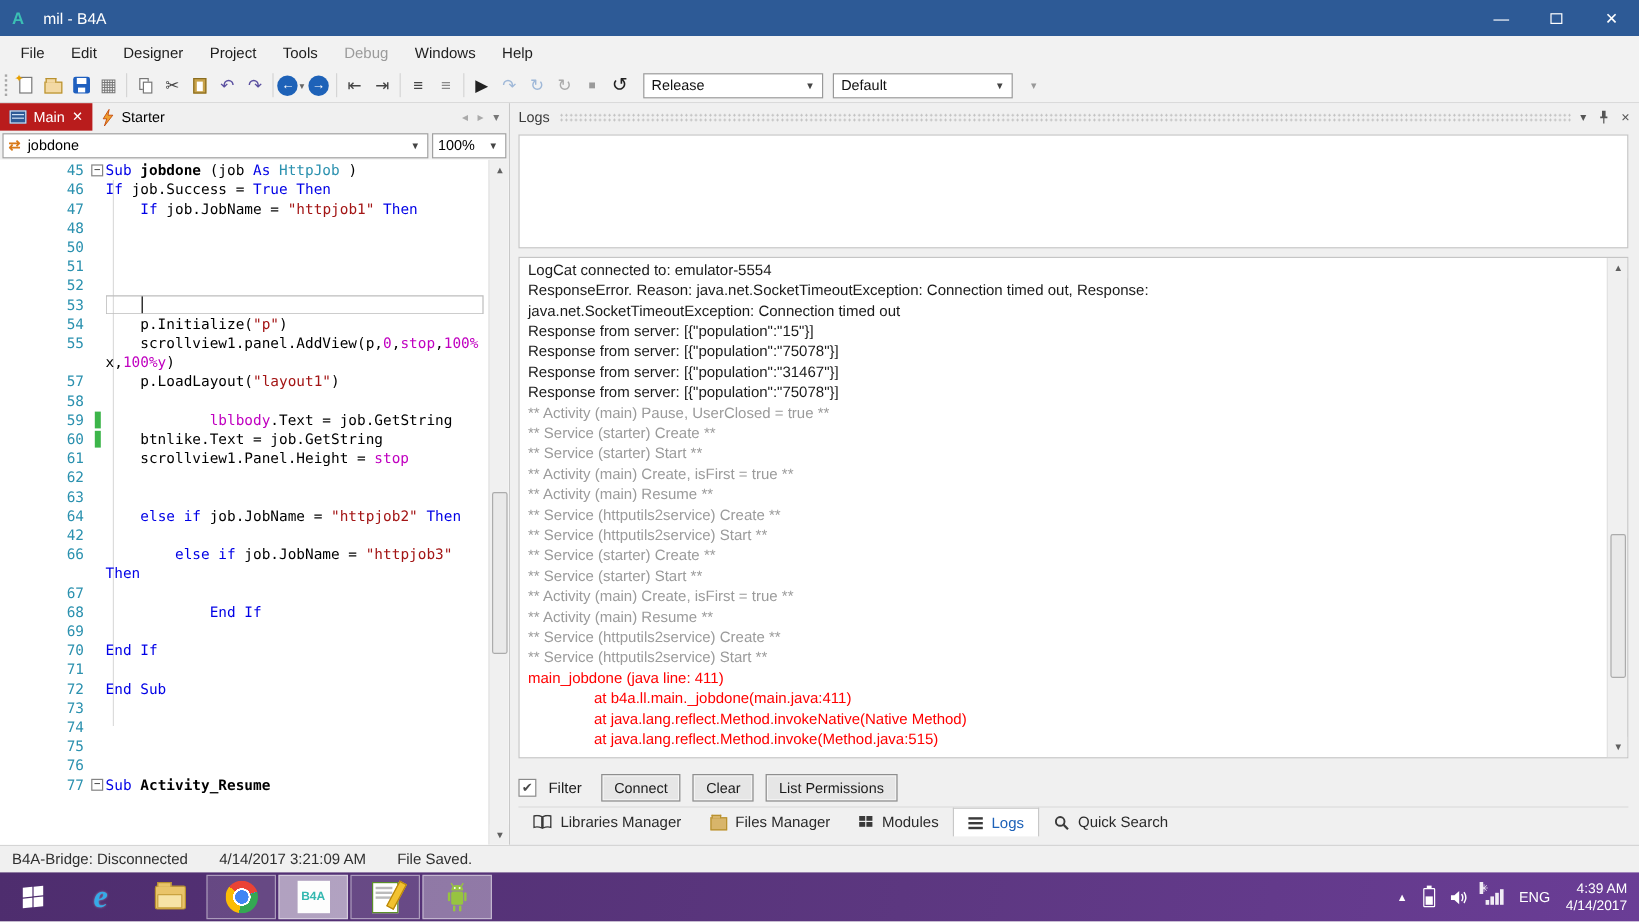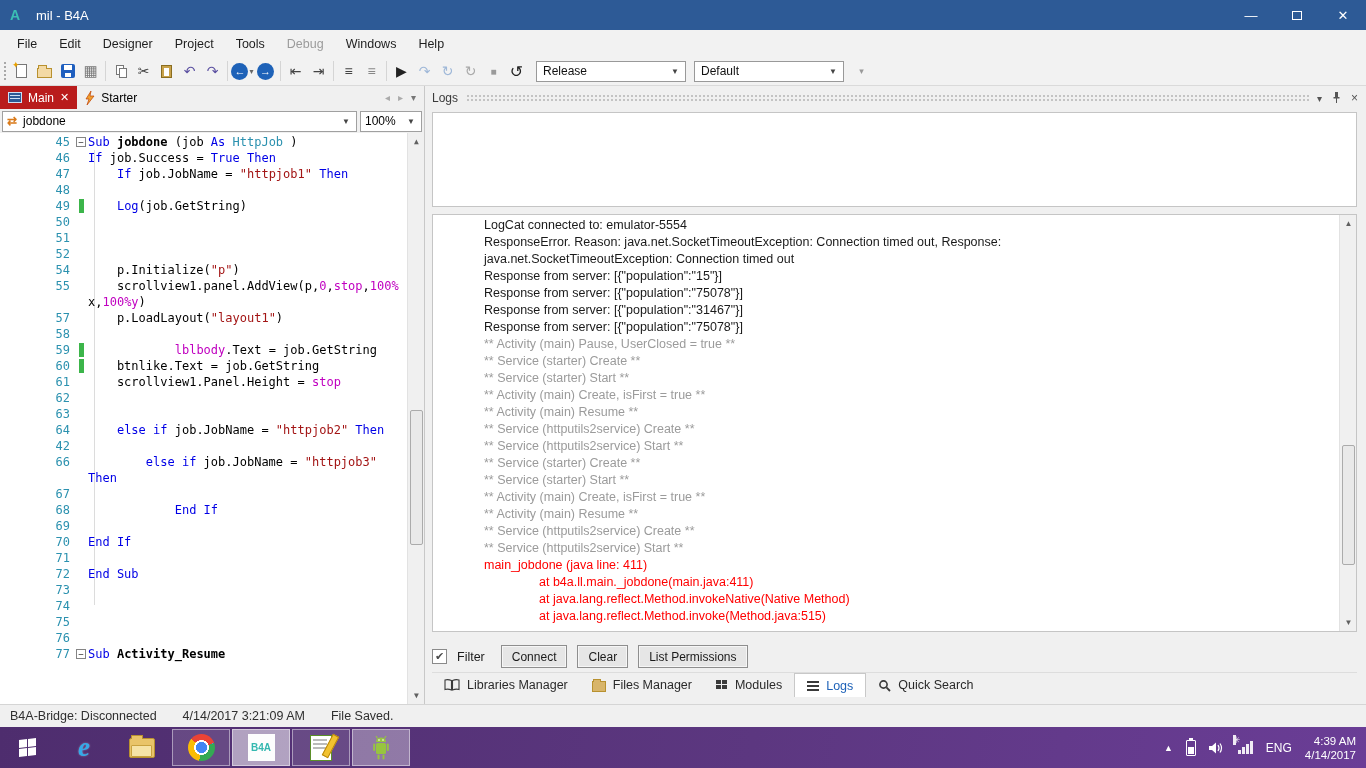--- a/index.html
+++ b/index.html
@@ -92,21 +92,21 @@
   .sb-up { top:0; } .sb-dn { bottom:0; }
   .sb-thumb { position:absolute; left:2px; width:13px; background:#E9E9E9; border:1px solid #ABABAB; border-radius:2px; }
 
   
   .logs-header { height:24px; display:flex; align-items:center; padding:0 8px 0 7px; font-size:12px; color:#3A3A3A; flex:0 0 auto; gap:8px; }
   .dots { flex:1 1 auto; height:8px; background-image:radial-gradient(#C3C3C3 0.9px, transparent 1px); background-size:4px 4px; }
   .lh-icons { display:flex; gap:10px; align-items:center; color:#555; font-size:10px; }
   .logs-body { flex:1 1 auto; padding:2px 9px 0 7px; display:flex; flex-direction:column; min-height:0; }
   .empty-box { height:95px; background:#fff; border:1px solid #C5C5C5; flex:0 0 auto; }
   .log-box { margin-top:7px; height:418px; background:#fff; border:1px solid #C5C5C5; position:relative; overflow:hidden; flex:0 0 auto; }
-  .log-lines { position:absolute; left:0; top:2px; right:17px; overflow:hidden; bottom:0; font-size:12.5px;padding-left:44px; }
+  .log-lines { position:absolute; left:0; top:2px; right:17px; overflow:hidden; bottom:0; font-size:12.5px; }
   .lrow { height:17px; line-height:17px; padding-left:7px; white-space:nowrap; }
   .lrow.c-k { color:#1A1A1A; }
   .lrow.c-g { color:#9B9B9B; }
   .lrow.c-r { color:#FF0000; }
   .lrow.ind { padding-left:62px; }
 
   .controls { height:40px; display:flex; align-items:center; gap:10px; padding-top:9px; flex:0 0 auto; }
   .chk { width:15px; height:15px; background:#fff; border:1px solid #8A8A8A; display:flex; align-items:center; justify-content:center; font-size:11px; color:#4A4A4A; }
   .chk-label { font-size:12.5px; color:#1A1A1A; margin-right:6px; }
   .btn { height:23px; background:#E6E6E6; border:1px solid #8E8E8E; box-shadow:0 0 0 1px #F6F6F6 inset; font-size:12px; color:#1A1A1A; display:flex; align-items:center; padding:0 10px; }
@@ -279,24 +279,24 @@
         </span>
       </div>
 
       <div class="editor">
         <div class="guide"></div>
         <div class="code-rows">
             <div class="crow"><span class="gut"><span class="lnum">45</span><span class="foldbox">−</span></span><span class="ctext"><span class="tk-kw">Sub </span><span class="tk-b">jobdone </span><span class="tk-pl">(job </span><span class="tk-kw">As </span><span class="tk-ty">HttpJob </span><span class="tk-pl">)</span></span></div>
             <div class="crow"><span class="gut"><span class="lnum">46</span></span><span class="ctext"><span class="tk-kw">If </span><span class="tk-pl">job.Success = </span><span class="tk-kw">True </span><span class="tk-kw">Then</span></span></div>
             <div class="crow"><span class="gut"><span class="lnum">47</span></span><span class="ctext"><span class="tk-pl">    </span><span class="tk-kw">If </span><span class="tk-pl">job.JobName = </span><span class="tk-st">"httpjob1" </span><span class="tk-kw">Then</span></span></div>
             <div class="crow"><span class="gut"><span class="lnum">48</span></span><span class="ctext"></span></div>
-            <div class="crow"><span class="gut"><span class="lnum">49</span><span class="mark"></span></span><span class="ctext"><span class="tk-pl">    </span><span class="tk-kw">Log</span><span class="tk-pl">(job.GetString)</span></span></div>
             <div class="crow"><span class="gut"><span class="lnum">50</span></span><span class="ctext"></span></div>
             <div class="crow"><span class="gut"><span class="lnum">51</span></span><span class="ctext"></span></div>
             <div class="crow"><span class="gut"><span class="lnum">52</span></span><span class="ctext"></span></div>
+            <div class="crow cur"><span class="gut"><span class="lnum">53</span></span><span class="ctext"><span class="caret"></span></span></div>
             <div class="crow"><span class="gut"><span class="lnum">54</span></span><span class="ctext"><span class="tk-pl">    p.Initialize(</span><span class="tk-st">"p"</span><span class="tk-pl">)</span></span></div>
             <div class="crow"><span class="gut"><span class="lnum">55</span></span><span class="ctext"><span class="tk-pl">    scrollview1.panel.AddView(p,</span><span class="tk-mg">0</span><span class="tk-pl">,</span><span class="tk-mg">stop</span><span class="tk-pl">,</span><span class="tk-mg">100%</span></span></div>
             <div class="crow"><span class="gut"><span class="lnum"></span></span><span class="ctext"><span class="tk-pl">x,</span><span class="tk-mg">100%y</span><span class="tk-pl">)</span></span></div>
             <div class="crow"><span class="gut"><span class="lnum">57</span></span><span class="ctext"><span class="tk-pl">    p.LoadLayout(</span><span class="tk-st">"layout1"</span><span class="tk-pl">)</span></span></div>
             <div class="crow"><span class="gut"><span class="lnum">58</span></span><span class="ctext"></span></div>
             <div class="crow"><span class="gut"><span class="lnum">59</span><span class="mark"></span></span><span class="ctext"><span class="tk-pl">            </span><span class="tk-mg">lblbody</span><span class="tk-pl">.Text = job.GetString</span></span></div>
             <div class="crow"><span class="gut"><span class="lnum">60</span><span class="mark"></span></span><span class="ctext"><span class="tk-pl">    btnlike.Text = job.GetString</span></span></div>
             <div class="crow"><span class="gut"><span class="lnum">61</span></span><span class="ctext"><span class="tk-pl">    scrollview1.Panel.Height = </span><span class="tk-mg">stop</span></span></div>
             <div class="crow"><span class="gut"><span class="lnum">62</span></span><span class="ctext"></span></div>
             <div class="crow"><span class="gut"><span class="lnum">63</span></span><span class="ctext"></span></div>

